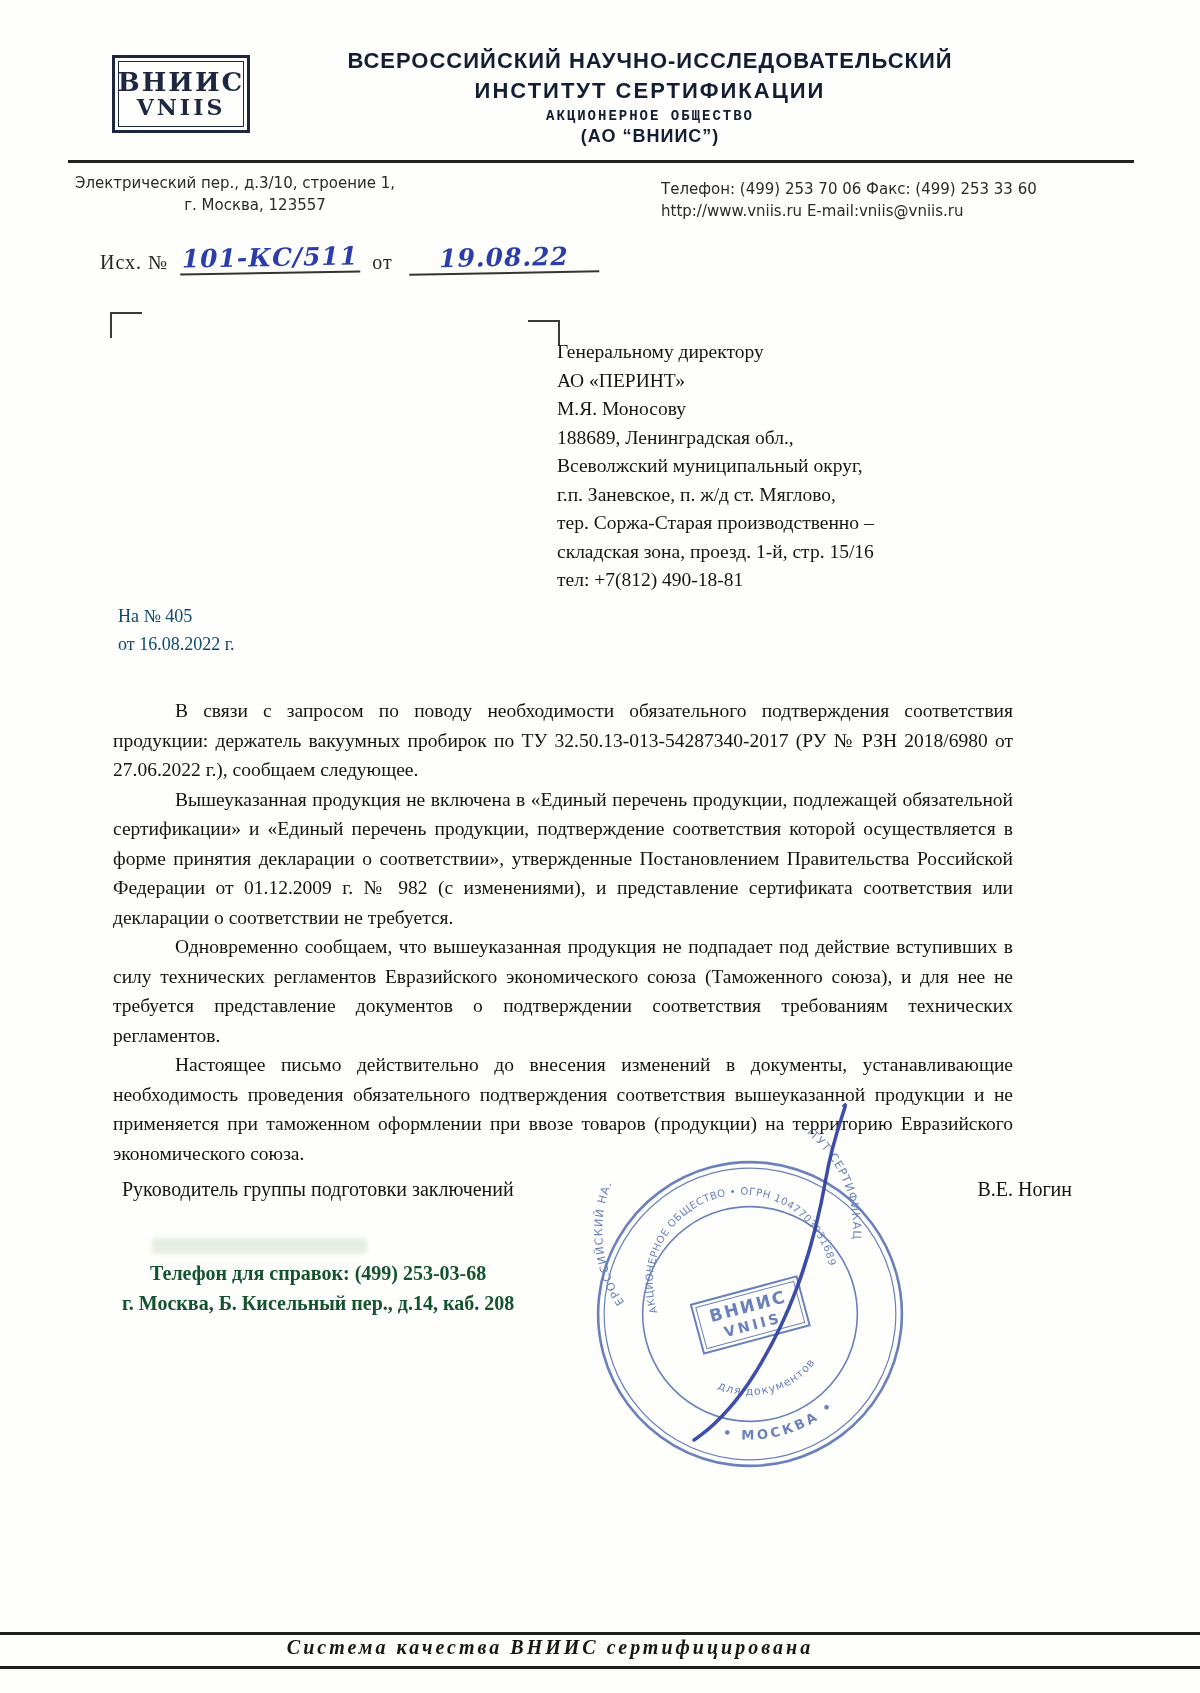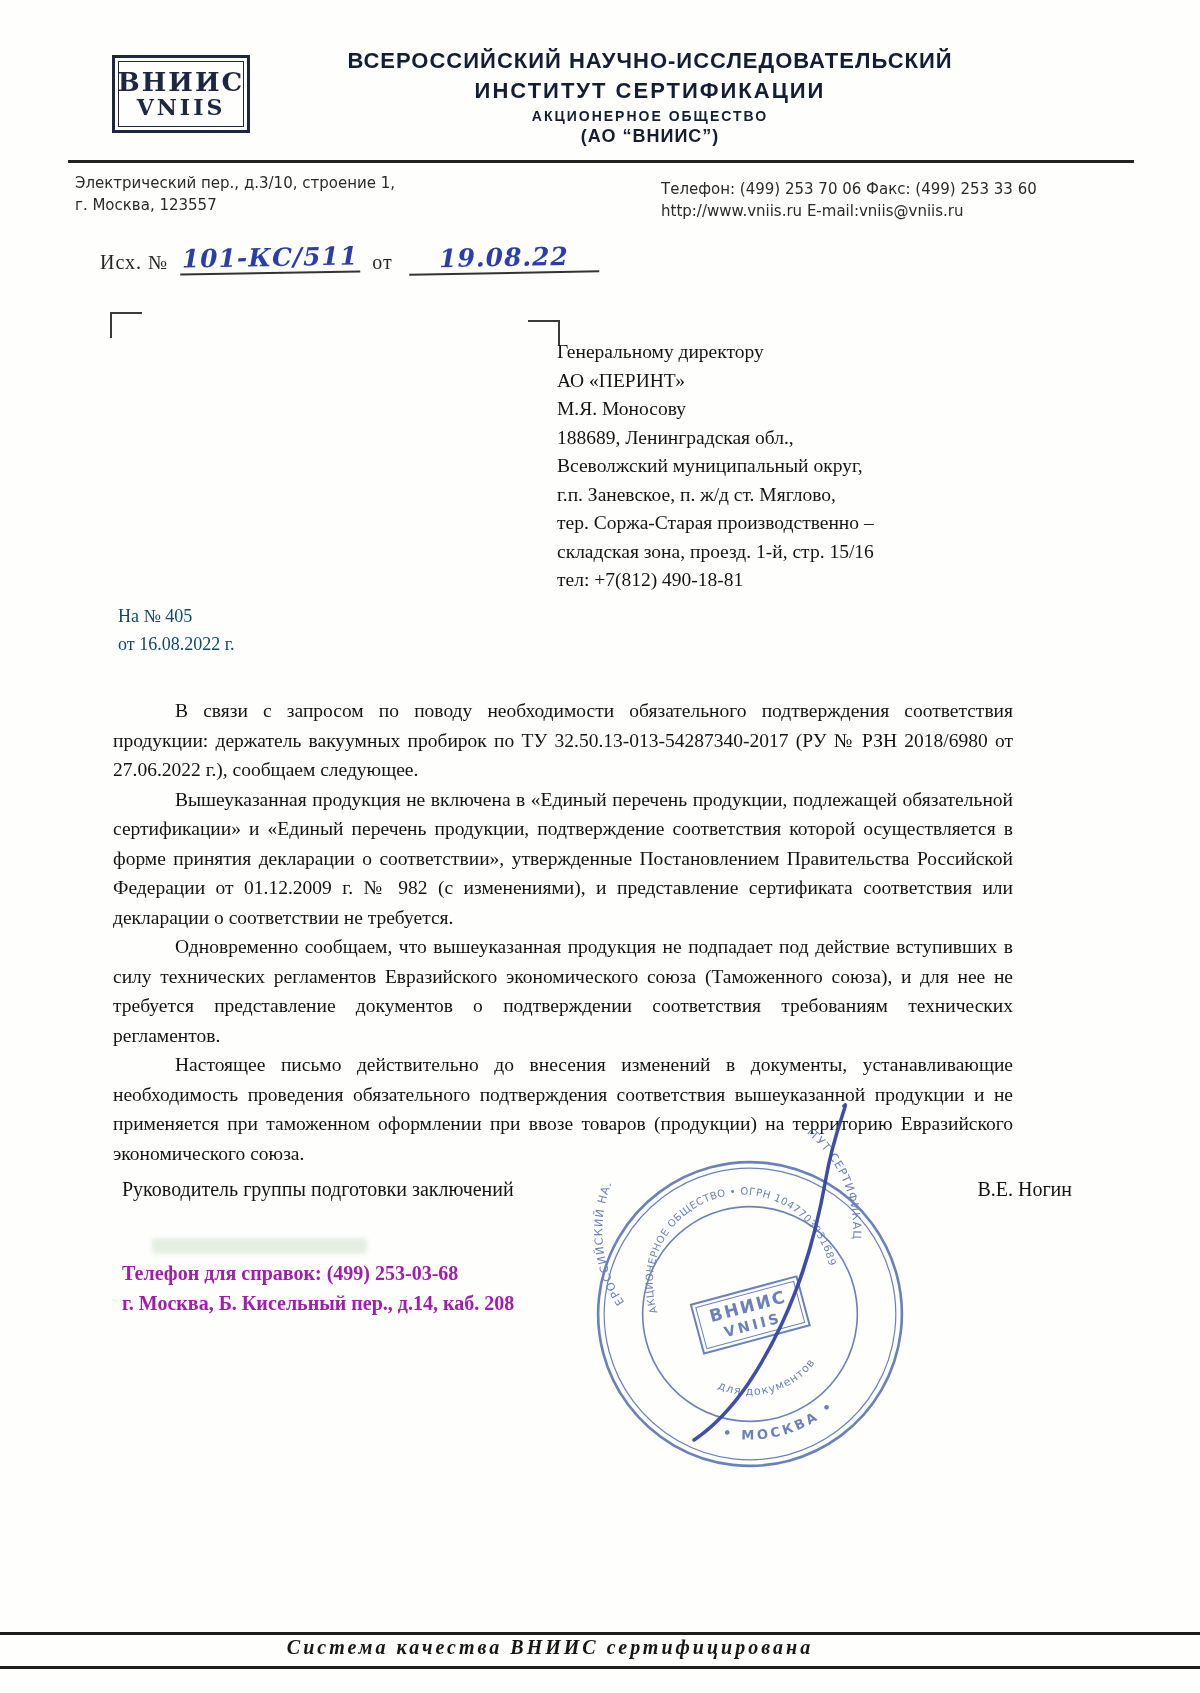--- a/index.html
+++ b/index.html
@@ -15,25 +15,25 @@
   }
   .logo-inner{
     border:1.5px solid #1d2740;width:100%;height:100%;box-sizing:border-box;
     display:flex;flex-direction:column;align-items:center;justify-content:center;
   }
   .logo-ru{font-family:"DejaVu Serif",serif;font-weight:bold;font-size:26px;letter-spacing:2px;color:#1d2740;line-height:1.05;}
   .logo-en{font-family:"DejaVu Serif",serif;font-weight:bold;font-size:22px;letter-spacing:3px;color:#1d2740;line-height:1.05;}
   .org-title{position:absolute;left:280px;top:48px;width:740px;text-align:center;color:#131d33;font-family:"Liberation Sans",sans-serif;}
   .org-title .t1{font-size:22px;font-weight:bold;letter-spacing:1px;}
   .org-title .t2{font-size:22px;font-weight:bold;letter-spacing:2px;margin-top:4px;}
-  .org-title .t3{font-size:14px;font-weight:bold;letter-spacing:2px;margin-top:4px;}
+  .org-title .t3{font-size:14px;font-weight:bold;letter-spacing:2px;margin-top:4px;font-family:Liberation Mono, monospace;}
   .org-title .t4{font-size:18px;font-weight:bold;letter-spacing:1px;margin-top:2px;}
   .rule{position:absolute;left:68px;top:160px;width:1066px;height:3px;background:#222;}
   .contacts-left{position:absolute;left:75px;top:172px;width:360px;font-family:"DejaVu Sans",sans-serif;font-size:15px;color:#2a2a2a;line-height:22px;}
-  .contacts-left .l2{text-align:left;}
+  .contacts-left .l2{text-align:center;}
   .contacts-right{position:absolute;left:633px;top:178px;width:480px;font-family:"DejaVu Sans",sans-serif;font-size:15px;color:#2a2a2a;line-height:22px;margin-left:28px;}
   
   .outgoing{position:absolute;left:100px;top:243px;font-size:20px;letter-spacing:1px;color:#262626;}
   .hw{
     display:inline-block;border-bottom:2px solid #333;text-align:center;
     font-family:"DejaVu Serif",serif;font-style:italic;font-weight:bold;
     color:#2b3daa;font-size:25px;transform:rotate(-1deg);vertical-align:bottom;
   }
   .hw.n1{width:180px;margin:0 6px;}
   .hw.n2{width:190px;margin-left:10px;}
@@ -44,21 +44,21 @@
   
   .recipient{position:absolute;left:557px;top:338px;width:440px;font-size:19.5px;line-height:28.5px;color:#141414;}
   
   .reference{position:absolute;left:118px;top:602px;font-size:18px;line-height:28px;color:#0c4a6e;}
   
   .body-text{position:absolute;left:113px;top:672px;width:900px;font-size:19.5px;line-height:29.5px;text-align:justify;color:#131313;margin-top:24px;}
   .body-text p{margin:0;text-indent:62px;}
   
   .sign-row{position:absolute;left:122px;top:1178px;width:950px;display:flex;justify-content:space-between;font-size:20px;color:#141414;}
   .erased{position:absolute;left:152px;top:1238px;width:215px;height:16px;background:rgba(168,196,160,0.28);filter:blur(2px);border-radius:4px;}
-  .phone-info{position:absolute;left:122px;top:1258px;font-size:20px;font-weight:bold;line-height:30px;color:#a21caf;}
+  .phone-info{position:absolute;left:122px;top:1258px;font-size:20px;font-weight:bold;line-height:30px;color:#14532d;text-align:center;}
   
   .stamp{position:absolute;left:588px;top:1152px;width:324px;height:324px;transform:rotate(-15deg);opacity:.82;}
   .stamp text{fill:#4a66ad;font-family:"DejaVu Sans",sans-serif;}
   .stamp .ring{stroke:#4a66ad;fill:none;}
   .pen{position:absolute;left:620px;top:1088px;width:260px;height:370px;pointer-events:none;}
   
   .footer-line{position:absolute;left:0;width:1200px;height:2.5px;background:#1d1d1d;}
   .fl1{top:1632px;}
   .fl2{top:1666px;}
   .footer-text{

